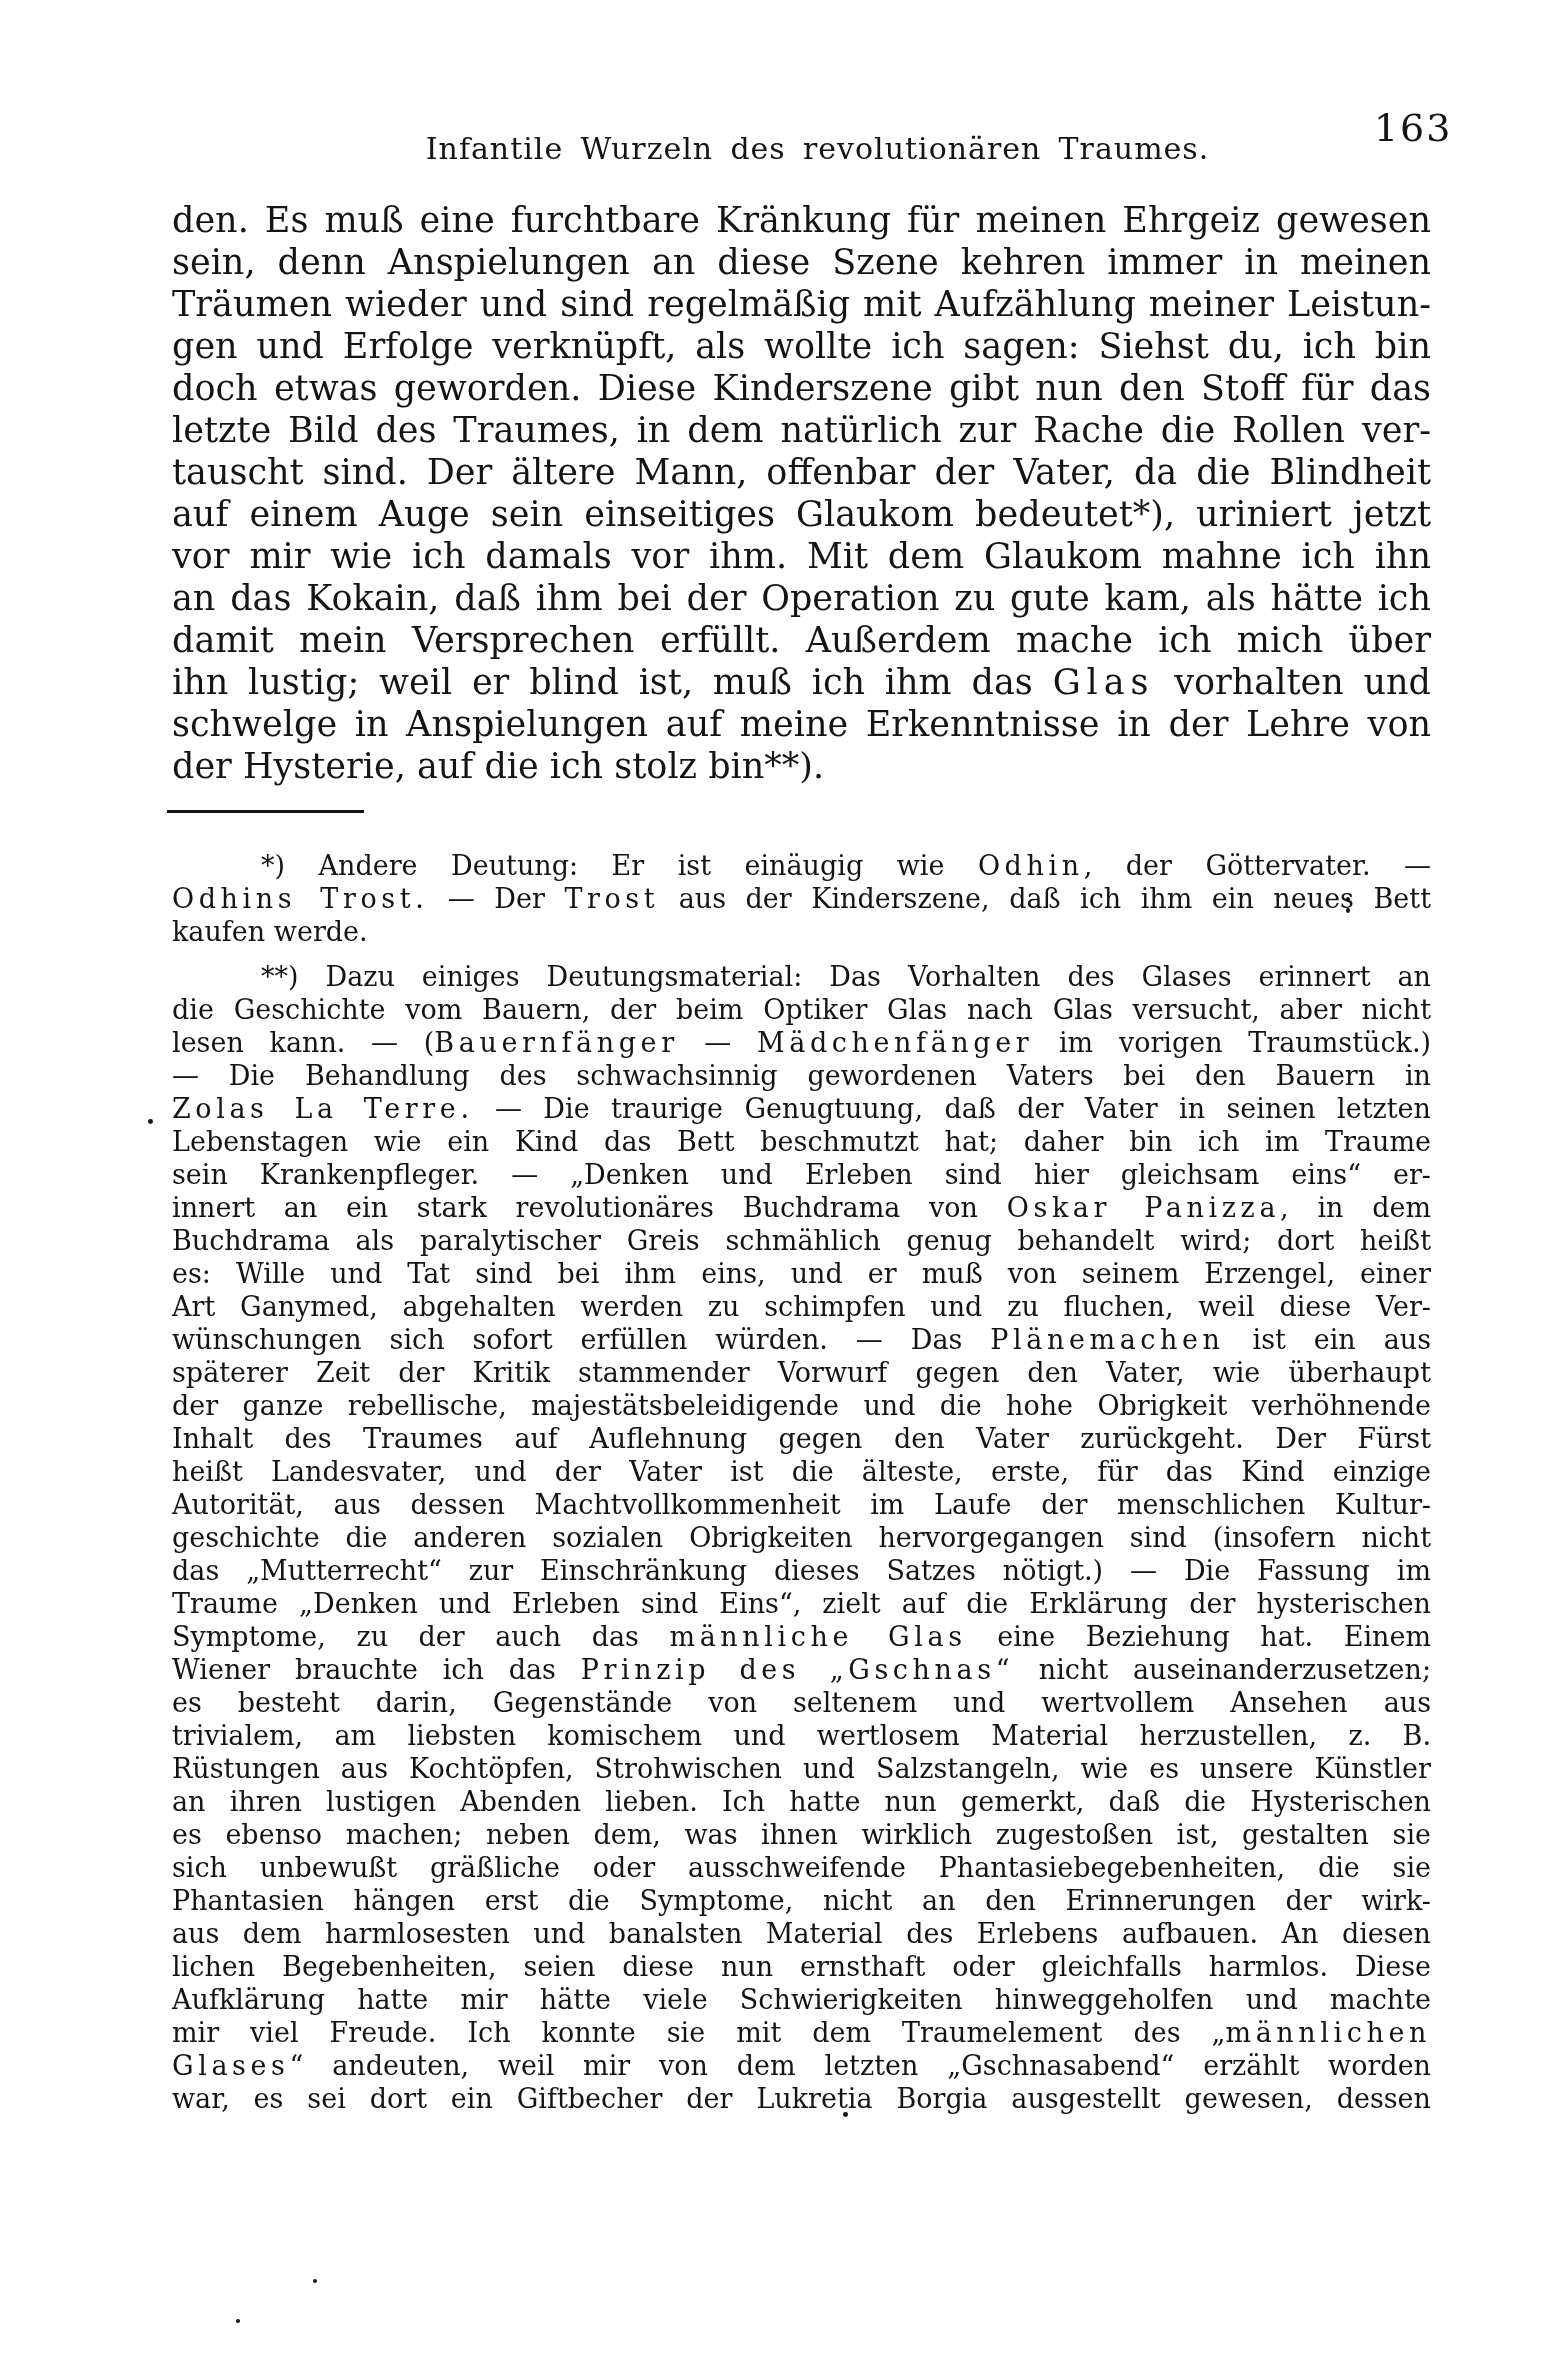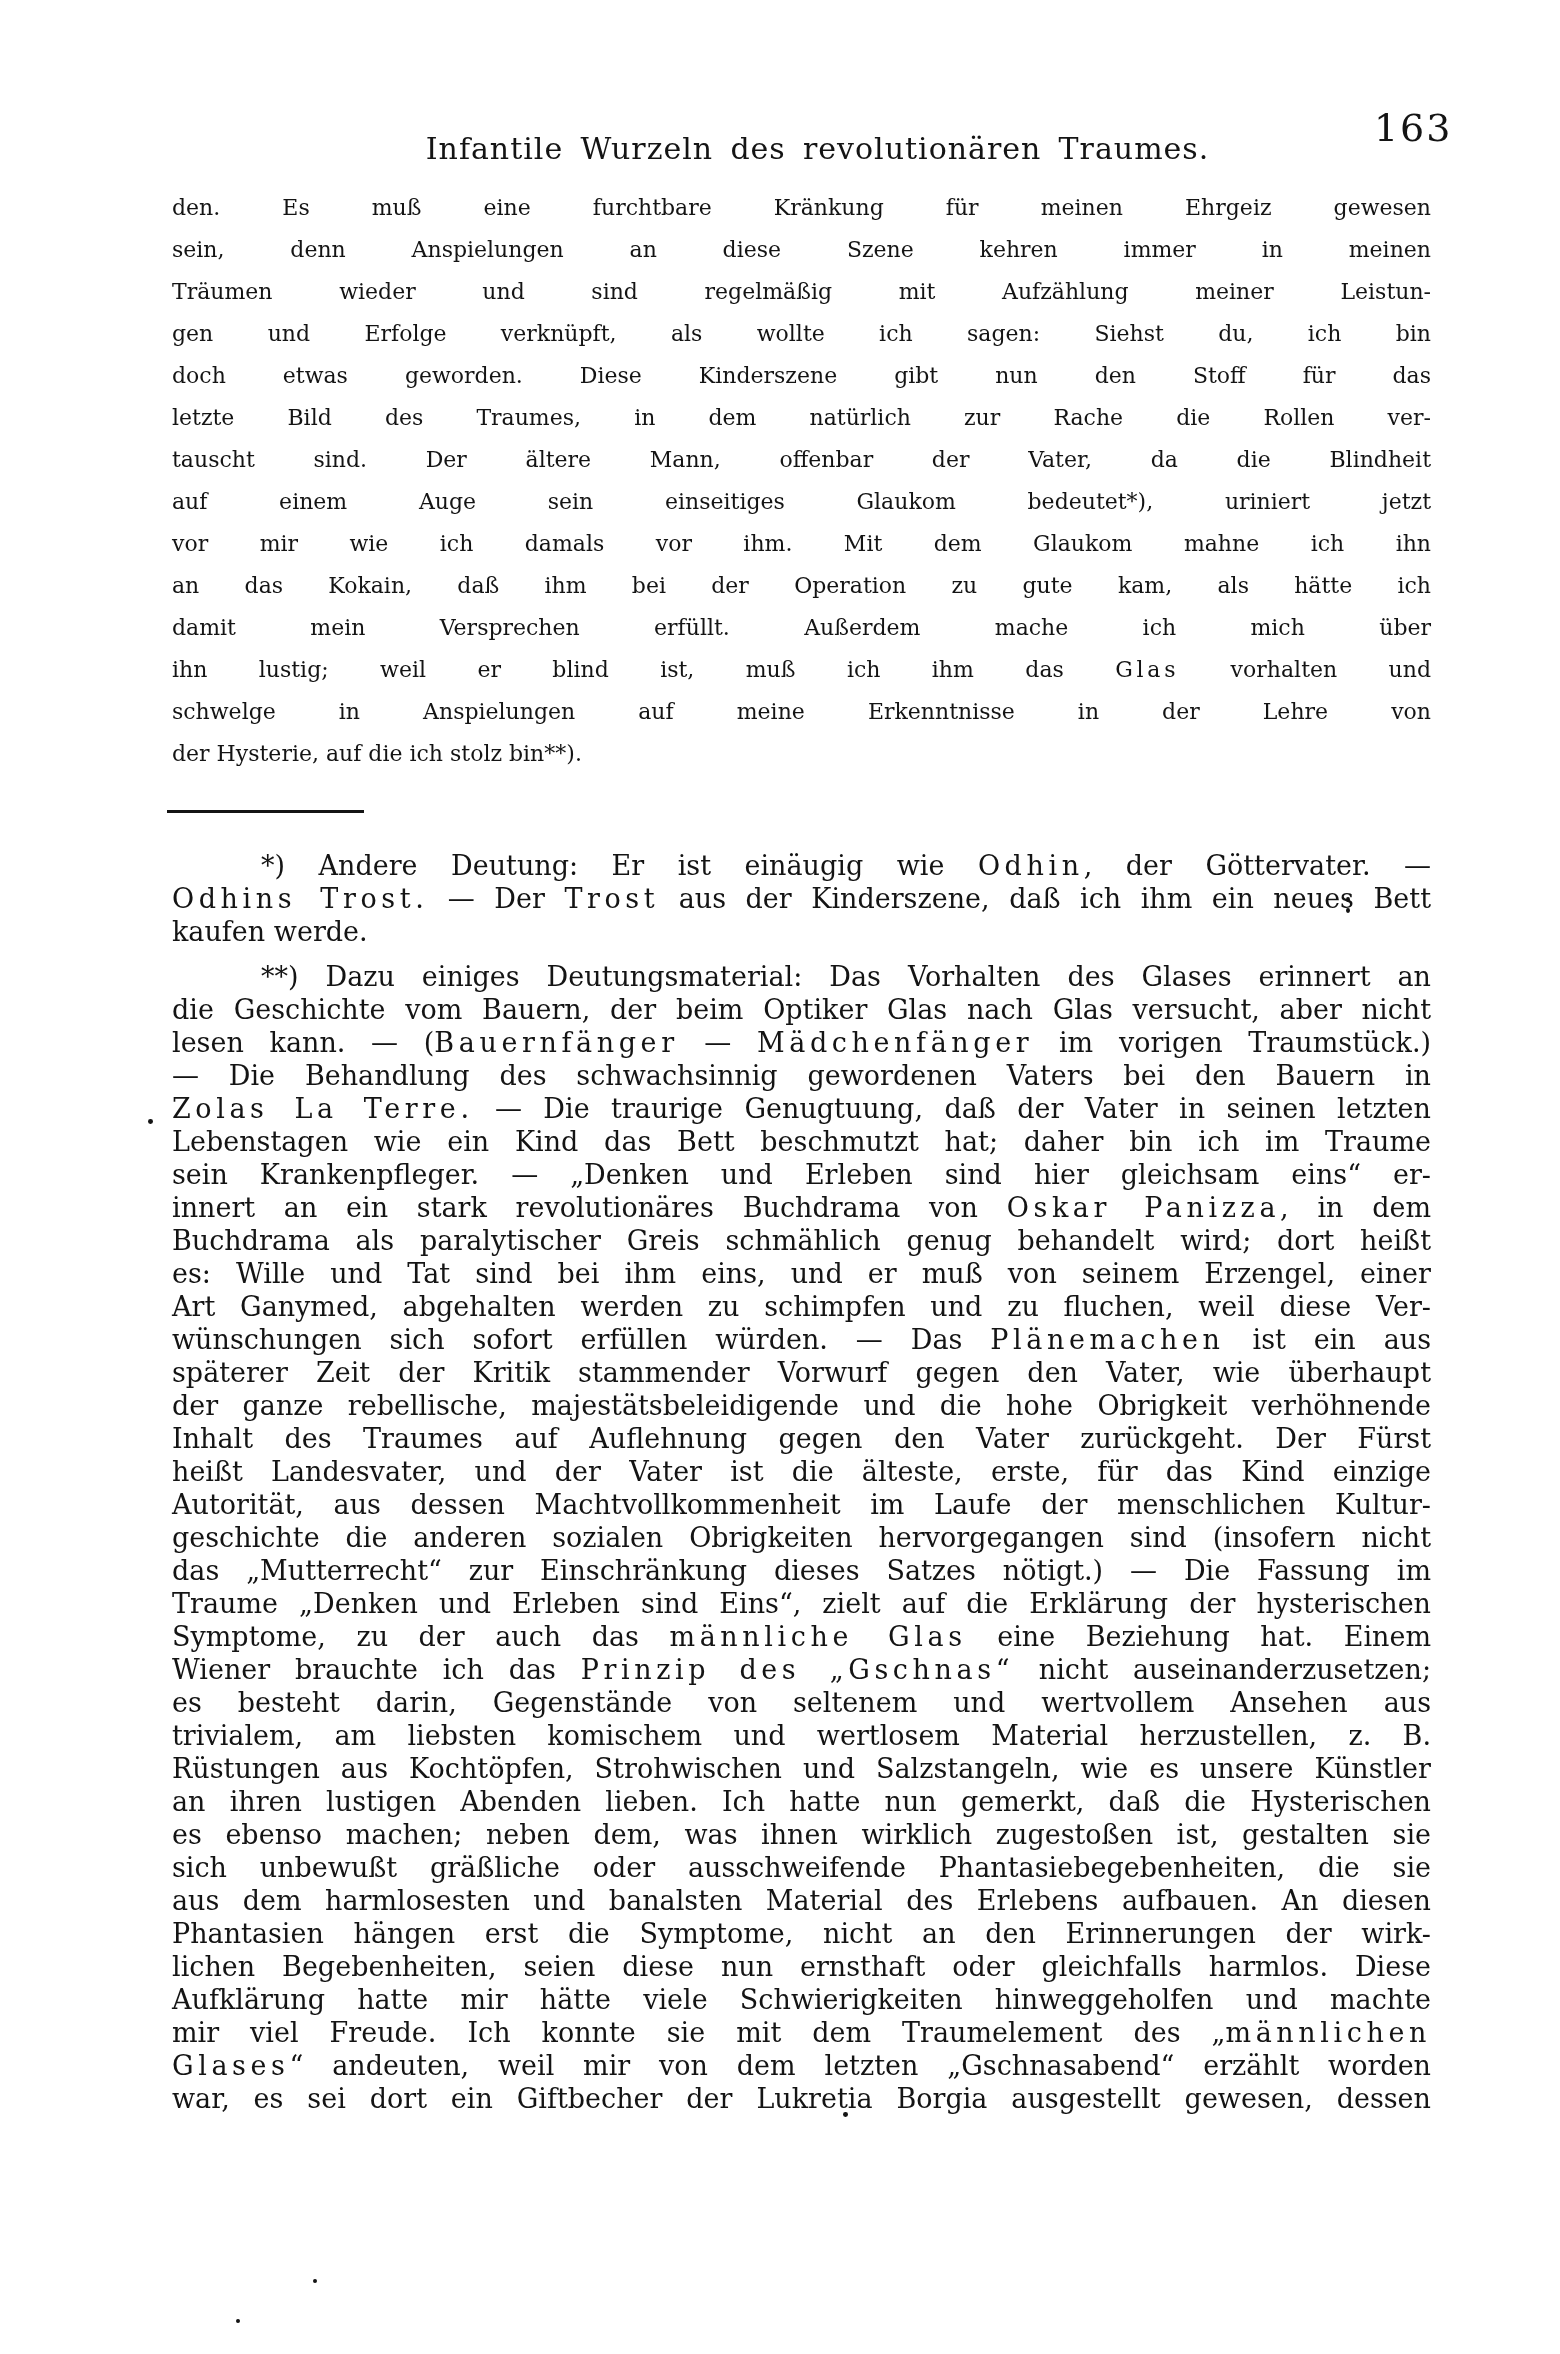--- a/index.html
+++ b/index.html
@@ -29,23 +29,23 @@
     left: 1350px;
     top: 107px;
     font-size: 38px;
     line-height: 42px;
     letter-spacing: 1.9px;
     margin-left: 24px;
   }
   .main-text {
     position: absolute;
     left: 172px;
-    top: 187px;
+    top: 199px;
     width: 1259px;
-    font-size: 22px;
+    font-size: 35px;
     line-height: 42px;
   }
   .footnote-rule {
     position: absolute;
     left: 167px;
     top: 810px;
     width: 197px;
     height: 2.9px;
     background: #141414;
   }
@@ -124,22 +124,22 @@
         <div class="line"><span>das „Mutterrecht“ zur Einschränkung dieses Satzes nötigt.) — Die Fassung im</span></div>
         <div class="line"><span>Traume „Denken und Erleben sind Eins“, zielt auf die Erklärung der hysterischen</span></div>
         <div class="line"><span>Symptome, zu der auch das </span><span class="g">männliche Glas</span><span> eine Beziehung hat.  Einem</span></div>
         <div class="line"><span>Wiener brauchte ich das </span><span class="g">Prinzip des „Gschnas“</span><span> nicht auseinanderzusetzen;</span></div>
         <div class="line"><span>es besteht darin, Gegenstände von seltenem und wertvollem Ansehen aus</span></div>
         <div class="line"><span>trivialem, am liebsten komischem und wertlosem Material herzustellen, z. B.</span></div>
         <div class="line"><span>Rüstungen aus Kochtöpfen, Strohwischen und Salzstangeln, wie es unsere Künstler</span></div>
         <div class="line"><span>an ihren lustigen Abenden lieben.  Ich hatte nun gemerkt, daß die Hysterischen</span></div>
         <div class="line"><span>es ebenso machen; neben dem, was ihnen wirklich zugestoßen ist, gestalten sie</span></div>
         <div class="line"><span>sich unbewußt gräßliche oder ausschweifende Phantasiebegebenheiten, die sie</span></div>
+        <div class="line"><span>Phantasien hängen erst die Symptome, nicht an den Erinnerungen der wirk-</span></div>
         <div class="line"><span>aus dem harmlosesten und banalsten Material des Erlebens aufbauen.  An diesen</span></div>
-        <div class="line"><span>Phantasien hängen erst die Symptome, nicht an den Erinnerungen der wirk-</span></div>
         <div class="line"><span>lichen Begebenheiten, seien diese nun ernsthaft oder gleichfalls harmlos.  Diese</span></div>
         <div class="line"><span>Aufklärung hatte mir hätte viele Schwierigkeiten hinweggeholfen und machte</span></div>
         <div class="line"><span>mir viel Freude.  Ich konnte sie mit dem Traumelement des „</span><span class="g">männlichen</span></div>
         <div class="line"><span class="g">Glases</span><span>“ andeuten, weil mir von dem letzten „Gschnasabend“ erzählt worden</span></div>
         <div class="line"><span>war, es sei dort ein Giftbecher der Lukretia Borgia ausgestellt gewesen, dessen</span></div>
       </div>
   </div>
 
   <div>
       <div class="speck" style="left: 148px; top: 1119px; width: 4.8px; height: 4.8px;"></div>

